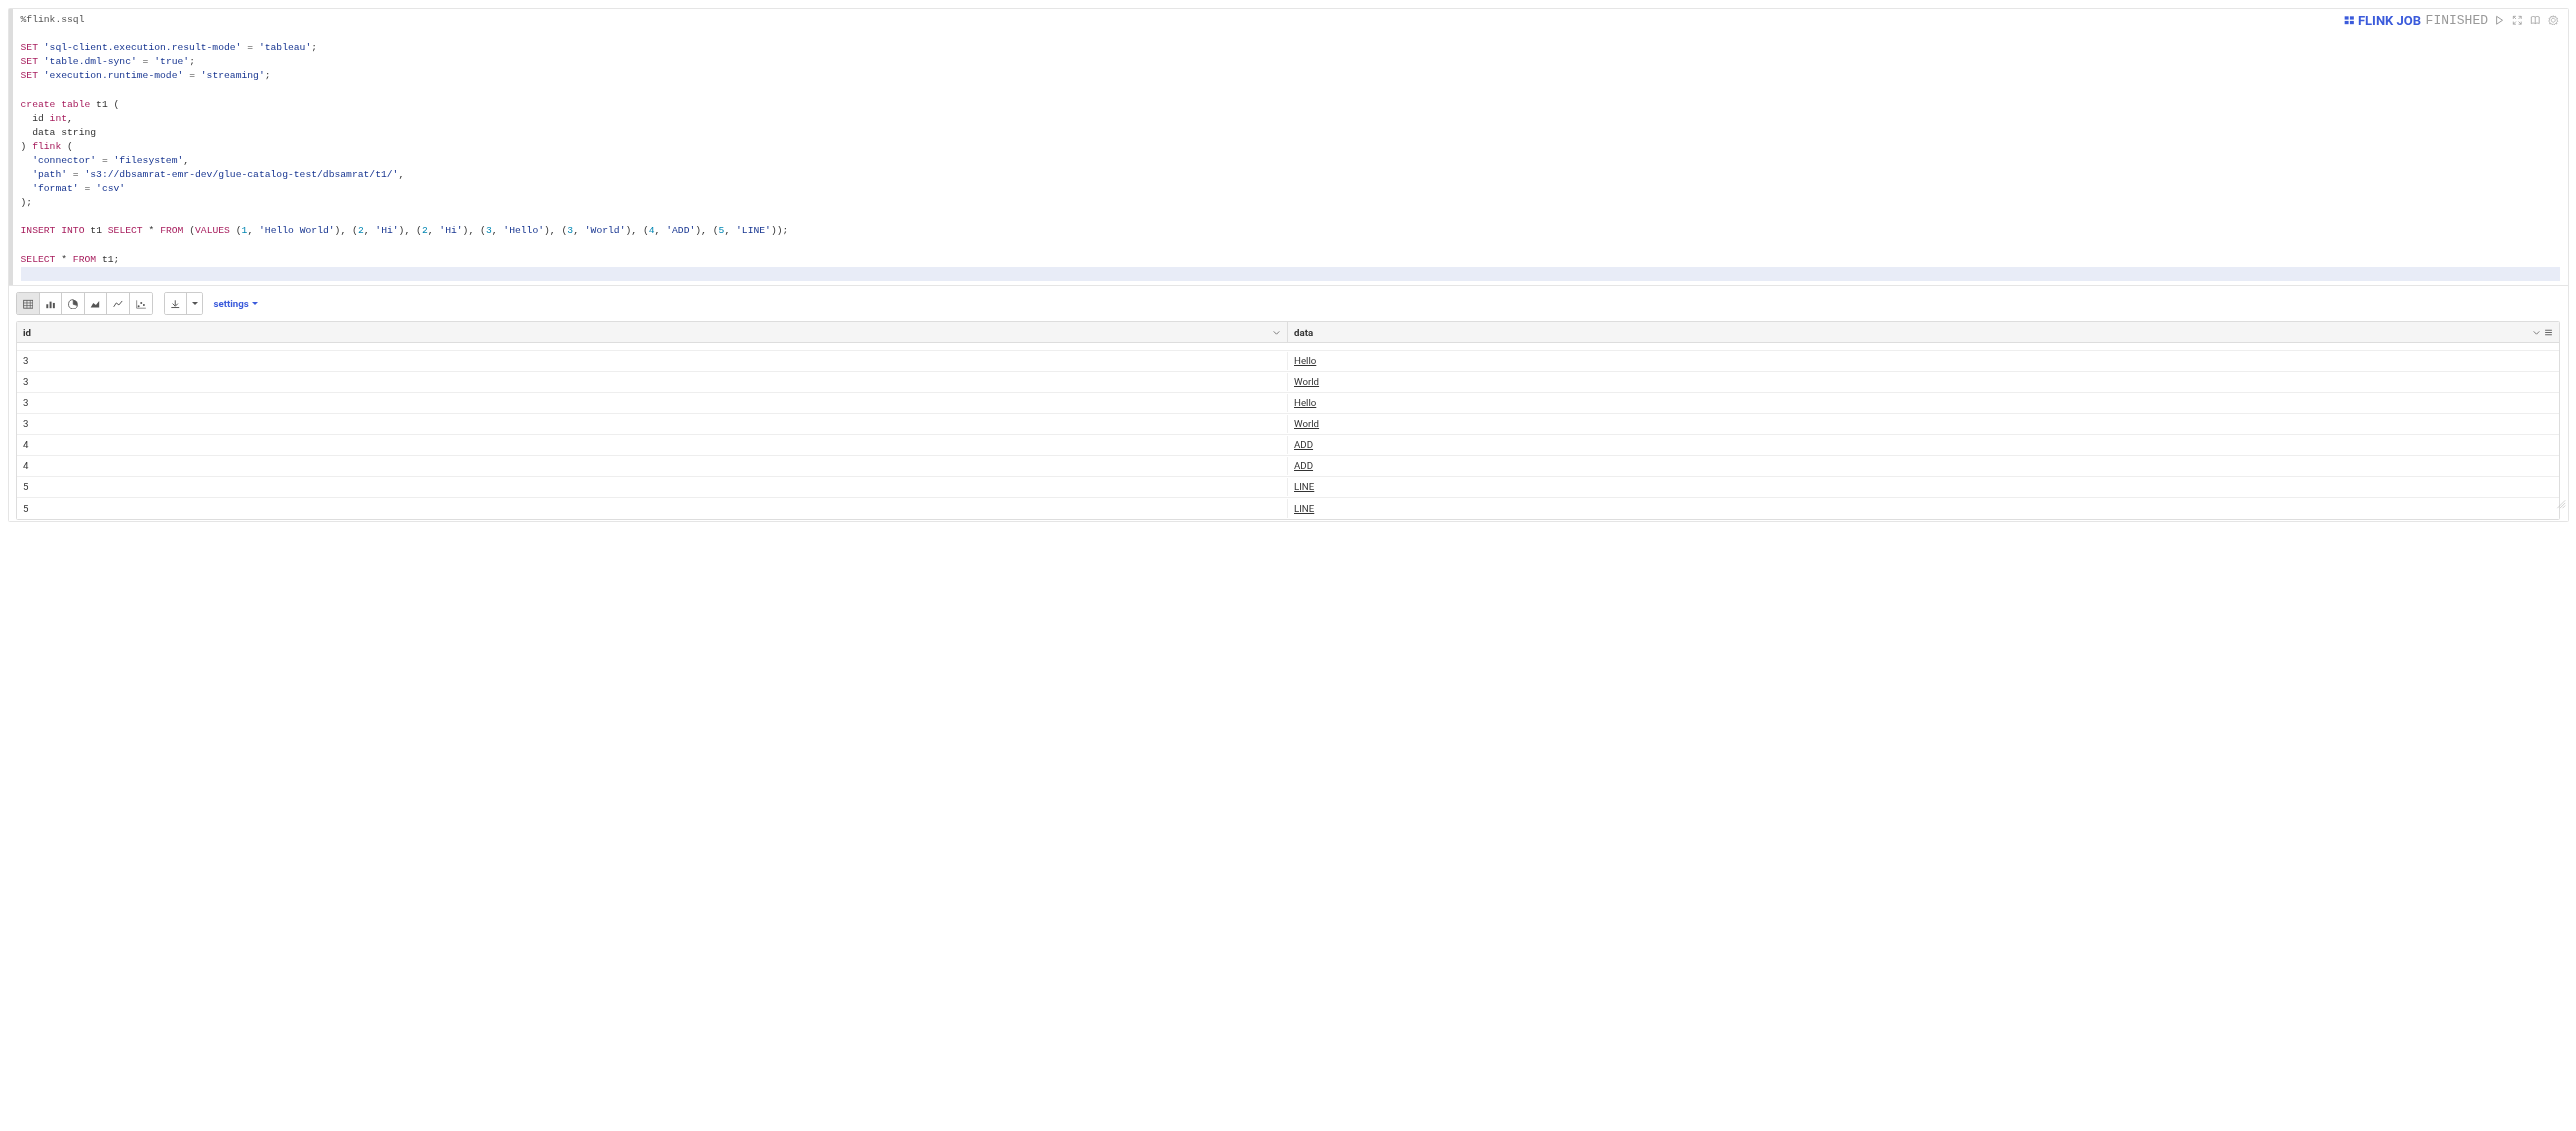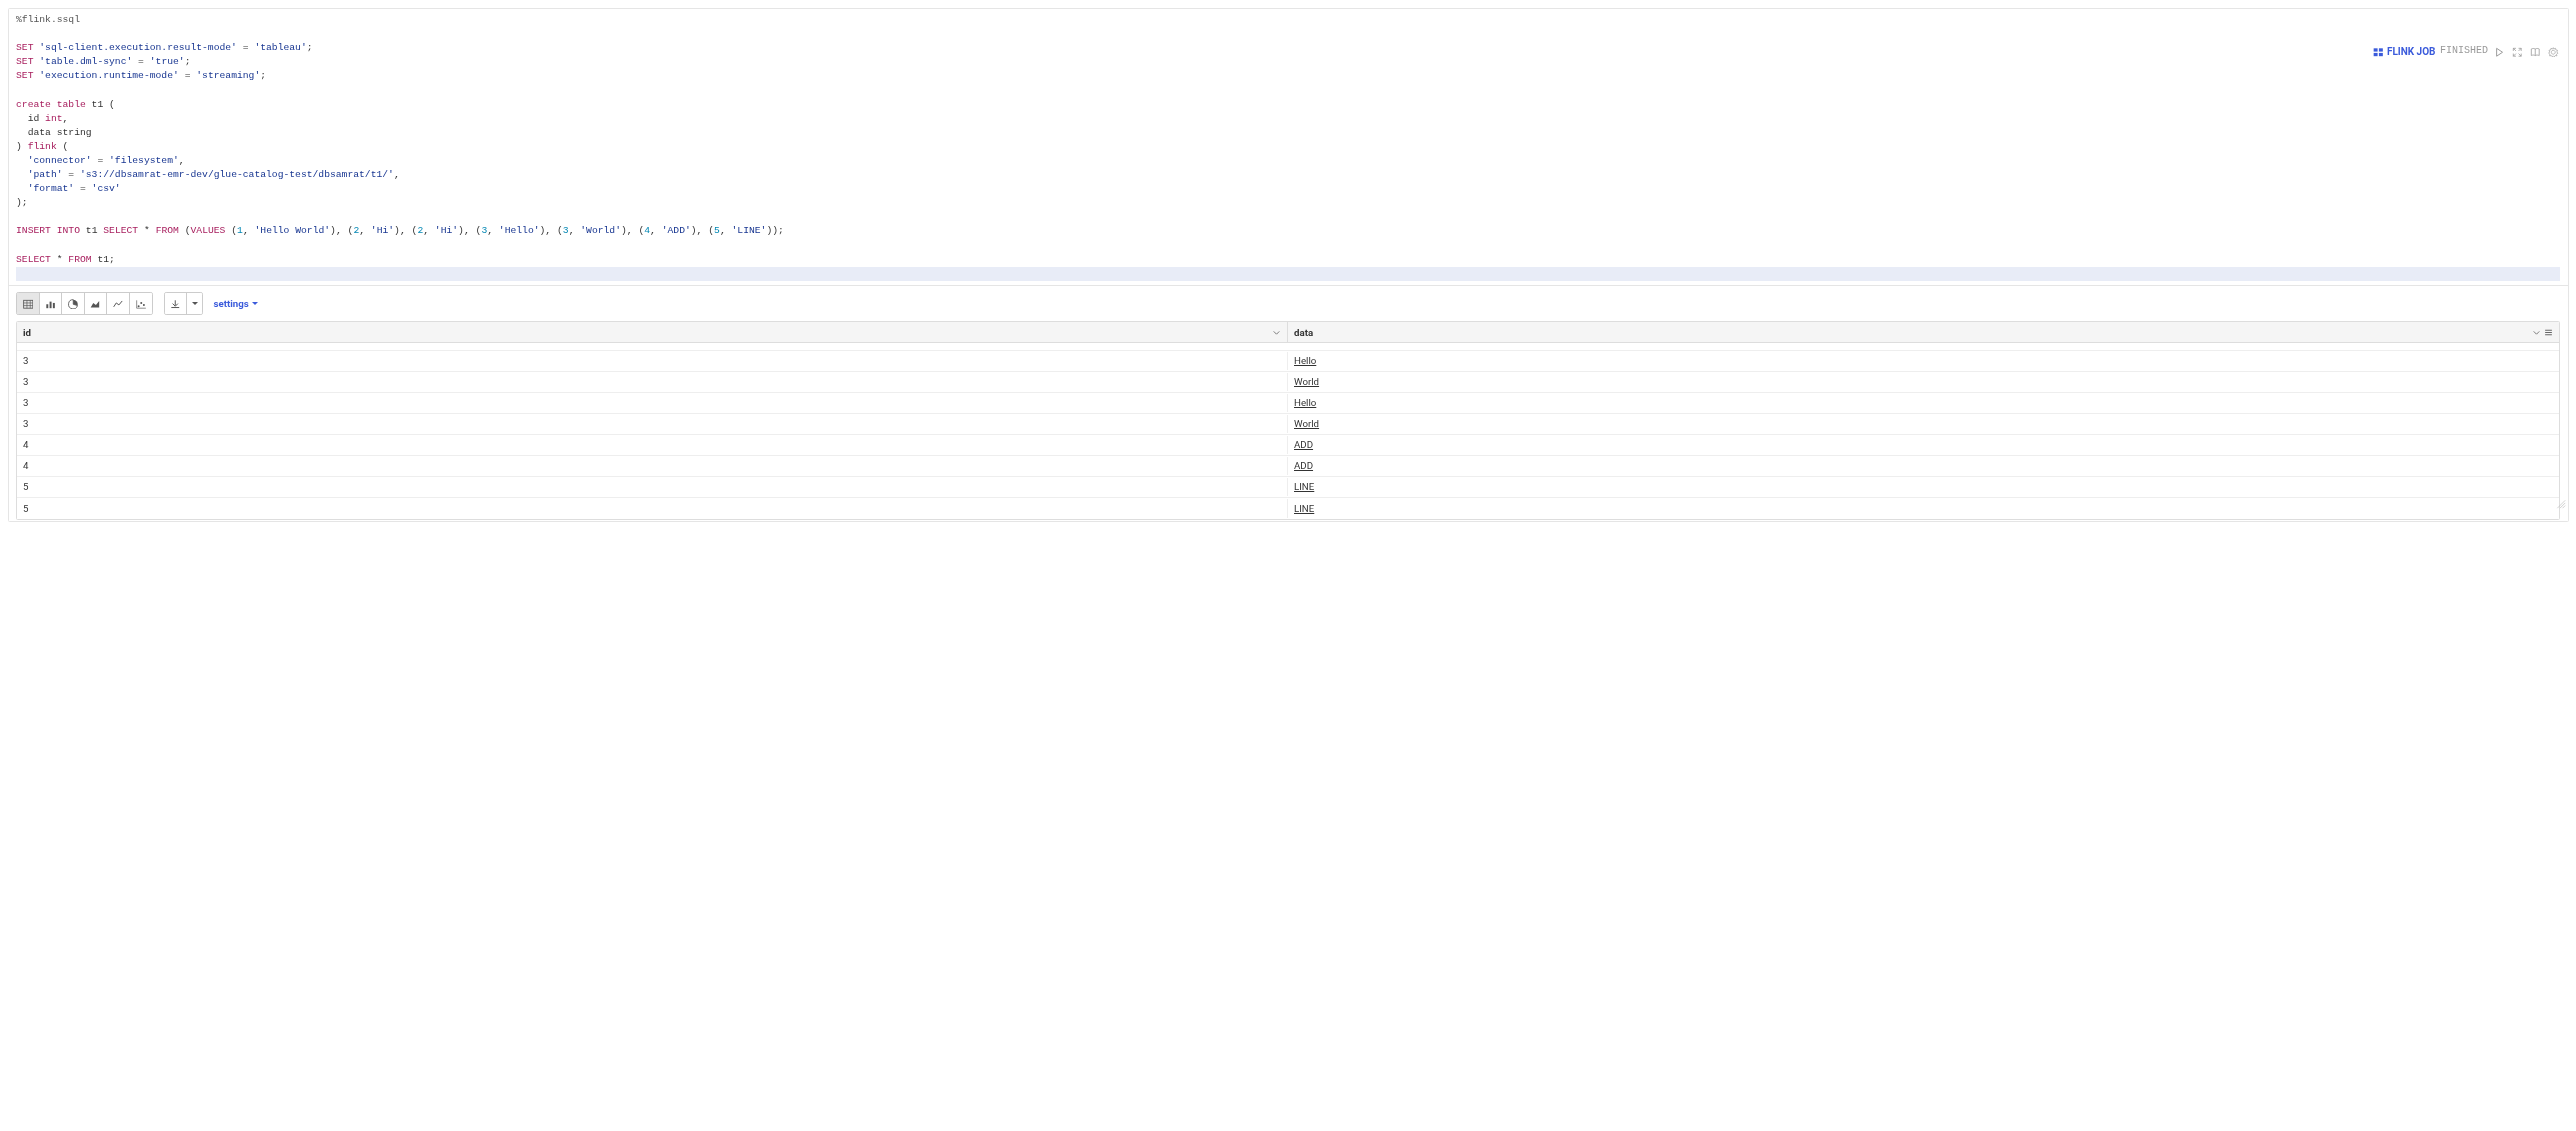--- a/index.html
+++ b/index.html
@@ -11,21 +11,20 @@
     color: #333;
     padding: 7.5px;
   }
   .cell {
     border: 0.7px solid #e5e5e5;
     border-radius: 1.5px;
     position: relative;
   }
   .cell-body {
     display: flex;
-    flex-direction: column;
   }
   .gutter {
     width: 4.5px;
     background: #ddd;
     flex-shrink: 0;
   }
   .editor-wrap {
     flex: 1;
     position: relative;
   }
@@ -49,23 +48,22 @@
   .kw { color: #a71d5d; }
   .str { color: #183691; }
   .num { color: #0086b3; }
   
   .header-controls {
     position: absolute;
     top: 4.5px;
     right: 7.5px;
     display: flex;
     gap: 4.5px;
-    font-size: 10px;
+    font-size: 13px;
     z-index: 5;
-    margin-top: 32px;
   }
   .flink-badge {
     color: #3b5bdb;
     font-weight: 700;
     display: flex;
     align-items: center;
     gap: 3px;
     cursor: pointer;
   }
   .flink-badge svg { width: 10.5px; height: 10.5px; fill: #3b5bdb; }

